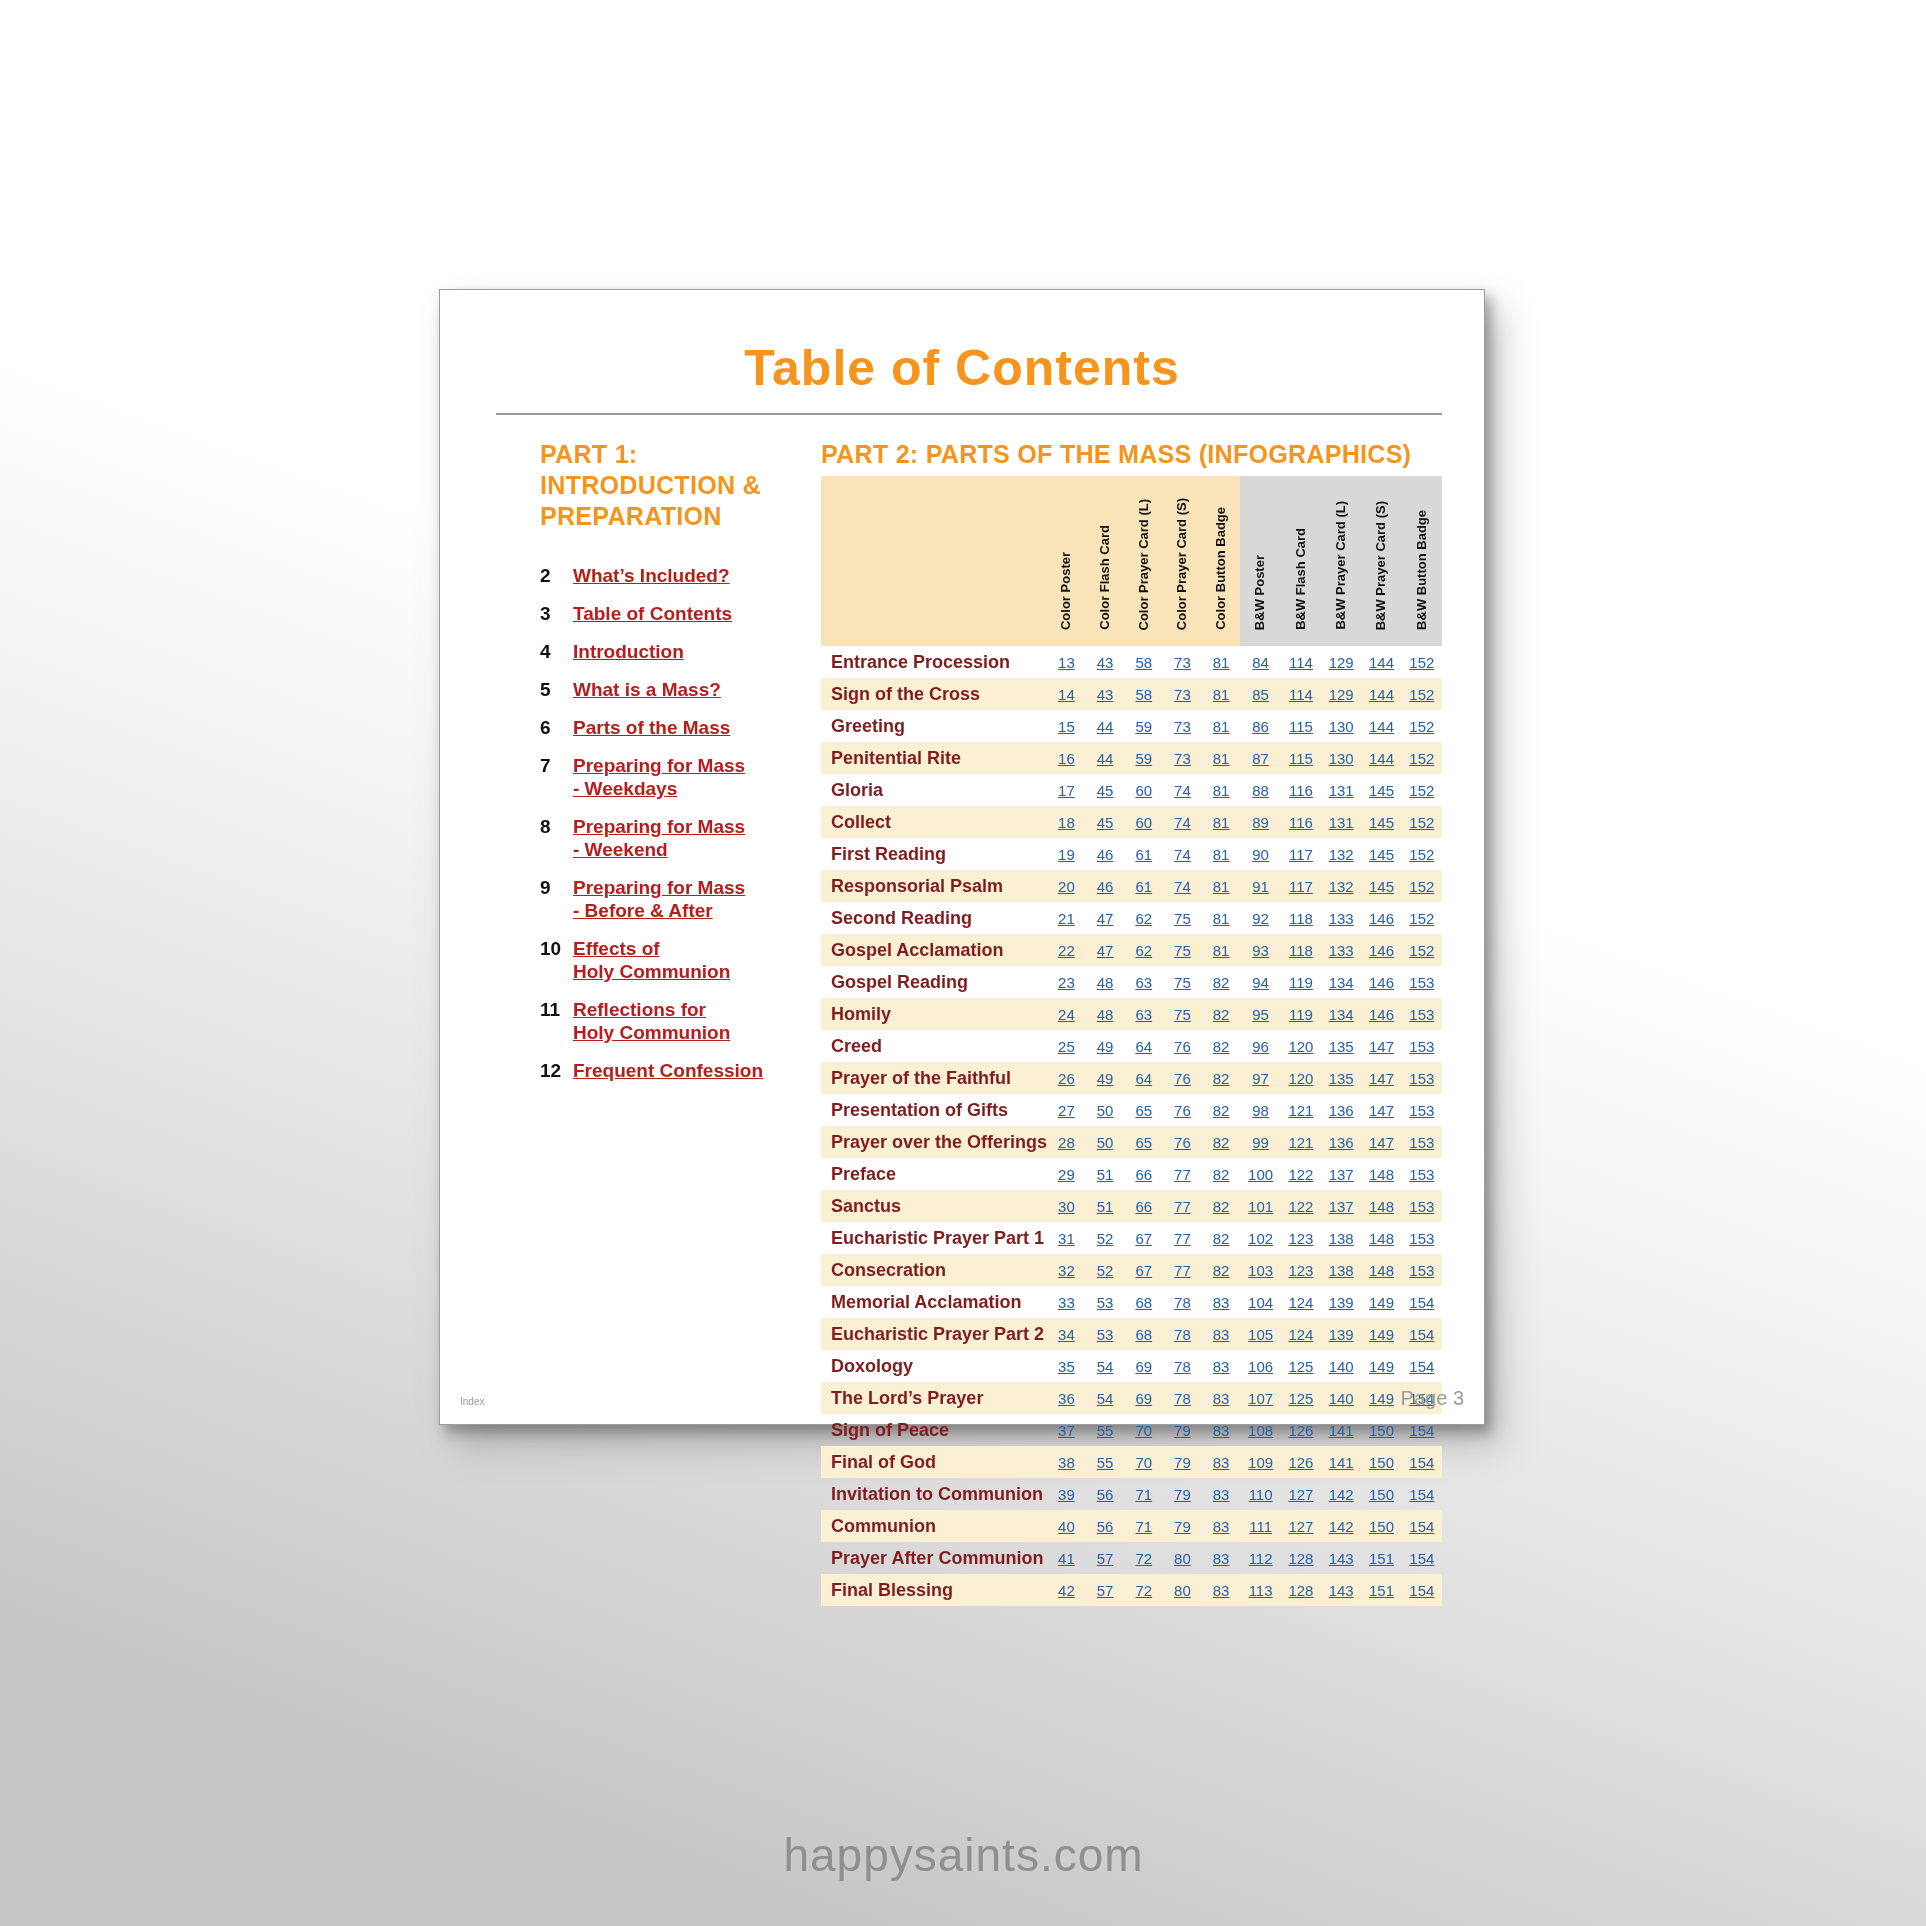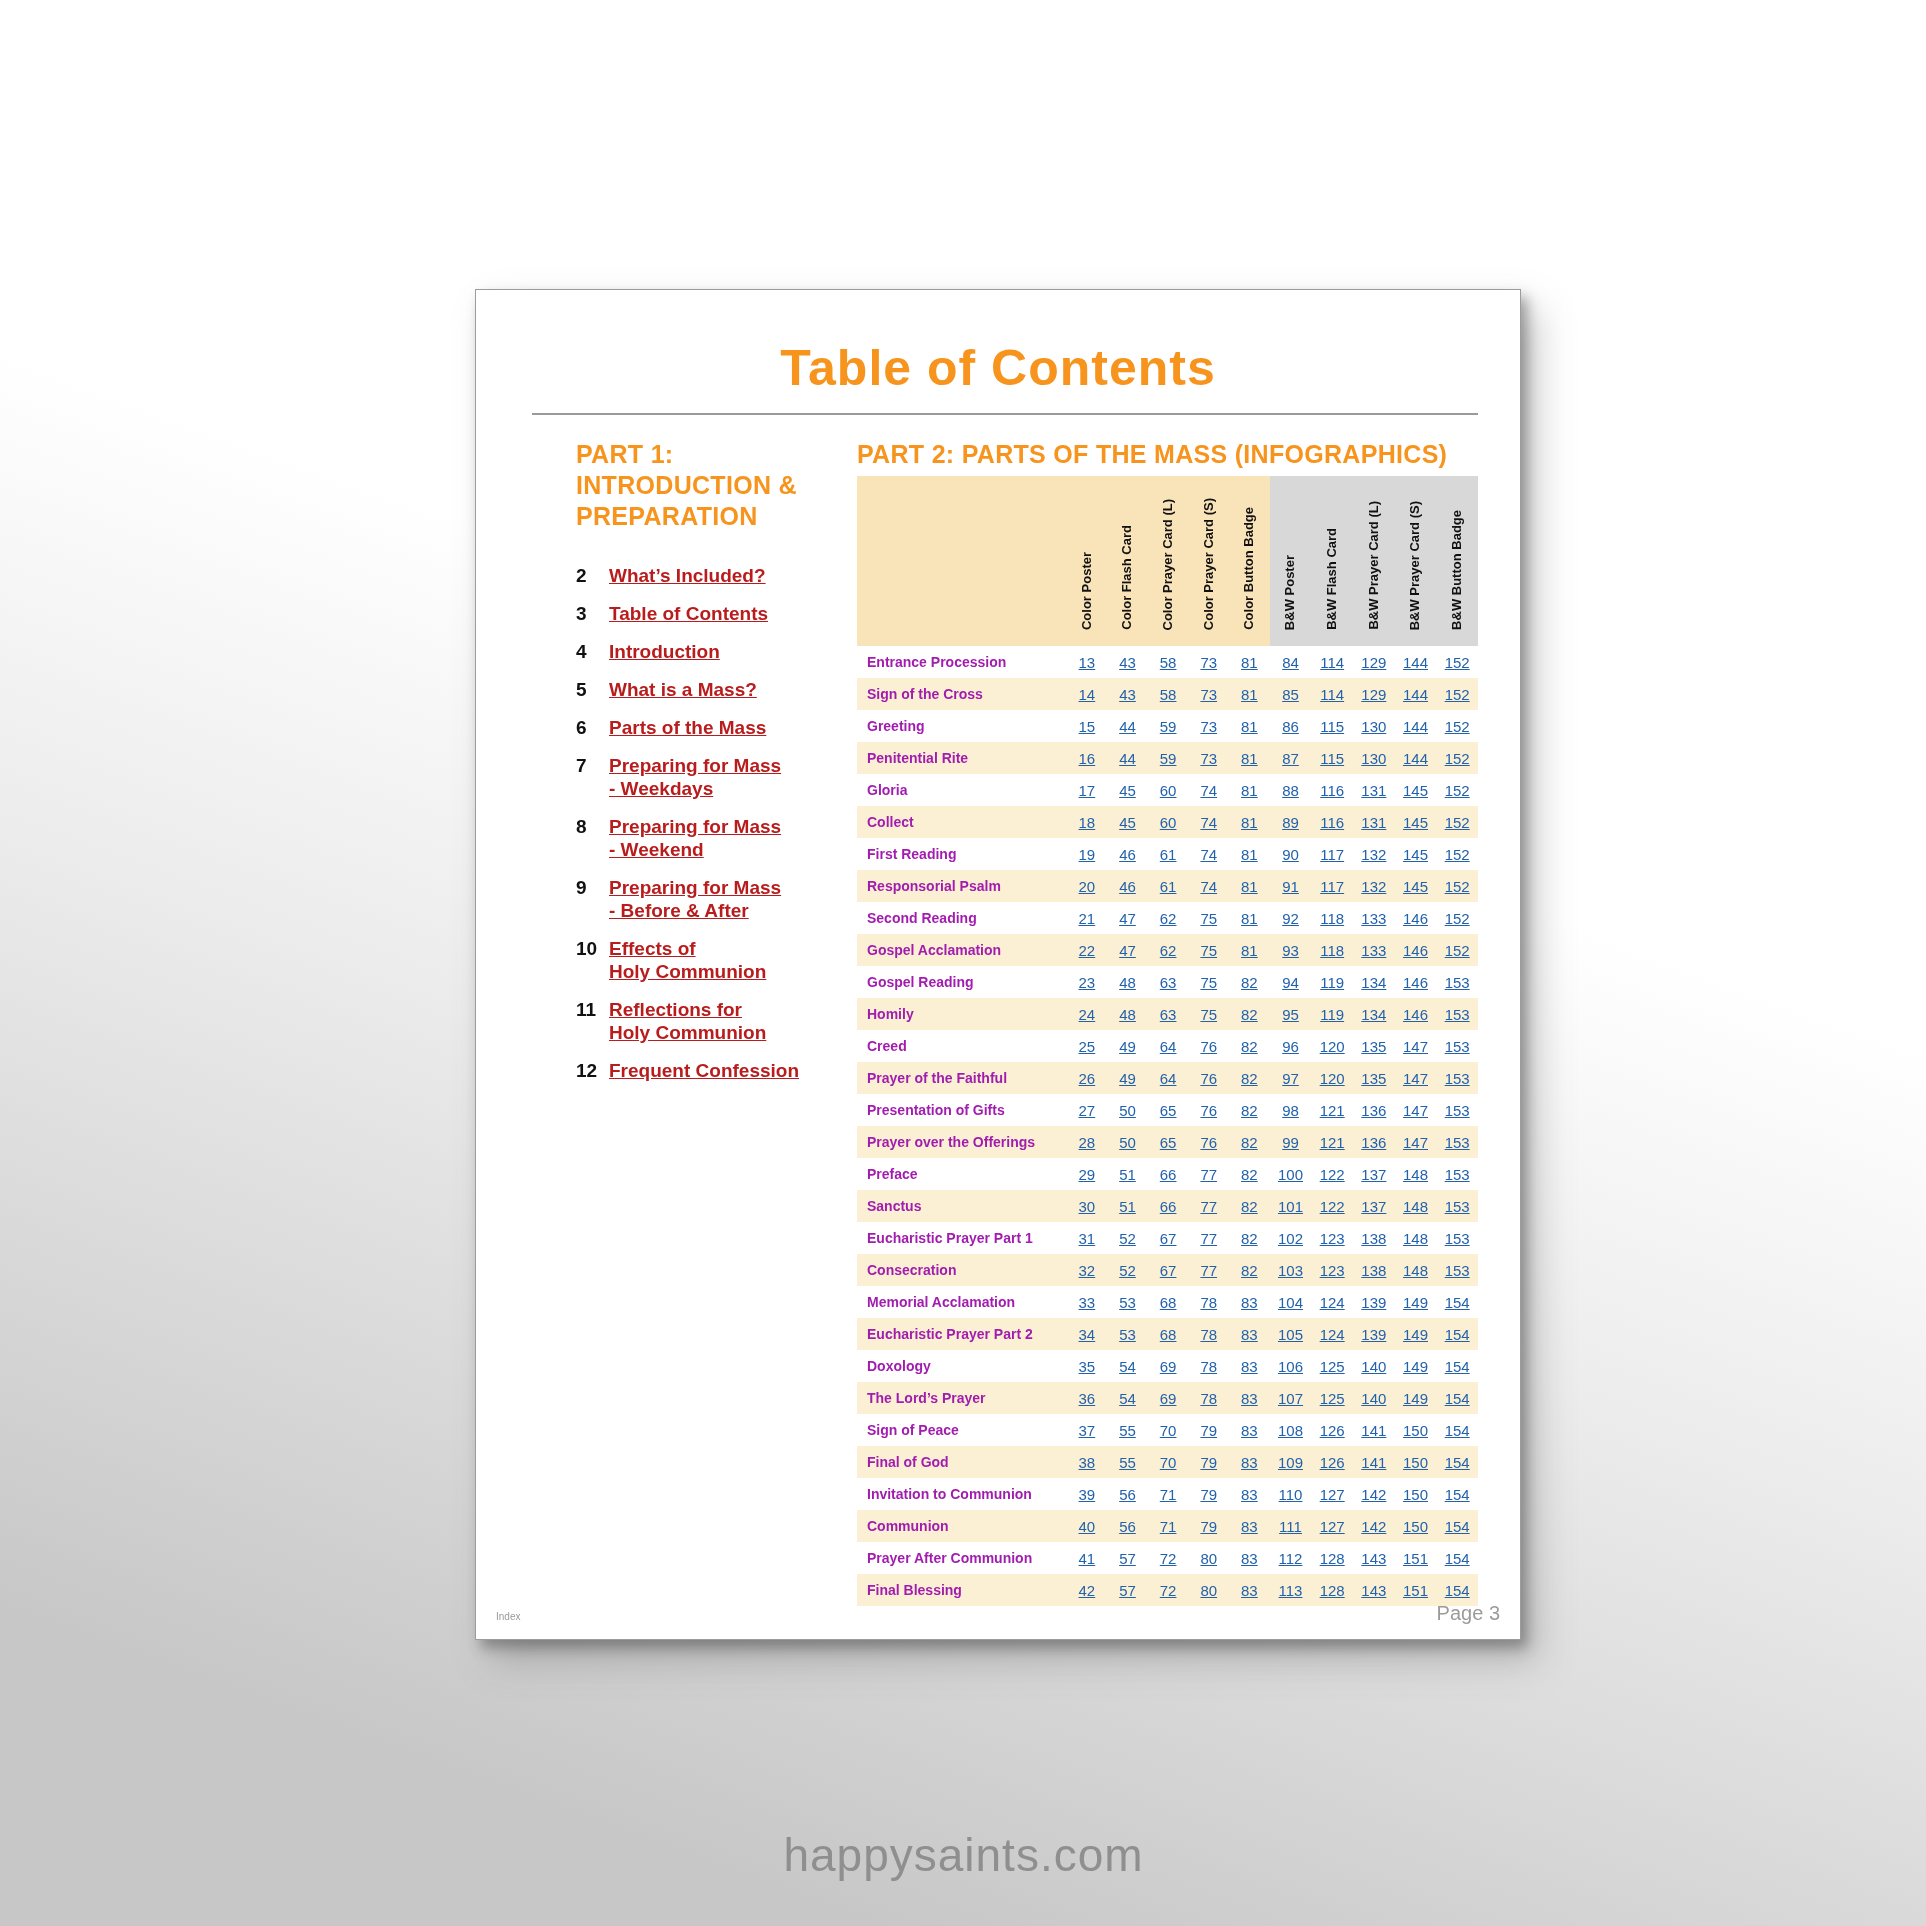--- a/index.html
+++ b/index.html
@@ -2,24 +2,23 @@
 <html><head>
 <meta charset="utf-8">
 <style>
   html,body{margin:0;padding:0;}
   body{
     width:1927px;height:1927px;position:relative;overflow:hidden;
     background:linear-gradient(200deg,#ffffff 40%,#ececec 58%,#c7c7c7 88%);
     font-family:"Liberation Sans",sans-serif;
   }
   .page{
-    position:absolute;left:439px;top:289px;width:1046px;height:1351px;
+    position:absolute;left:439px;top:289px;width:1046px;height:1136px;
     background:#ffffff;border:1px solid #9c9c9c;box-sizing:border-box;
     box-shadow:6px 8px 12px rgba(70,70,70,.45),16px 20px 34px rgba(100,100,100,.35);
-    margin-left:36px;
   }
   .title{
     margin:50px 0 0;text-align:center;font-size:50px;font-weight:800;
     color:#F7941D;letter-spacing:1px;line-height:57px;
   }
   .divider{border:0;border-top:2px solid #9a9a9a;margin:16px 42px 0 56px;}
   .columns{display:flex;padding:24px 42px 0 100px;box-sizing:border-box;}
   .aside{flex:0 0 281px;width:281px;}
   .main{flex:1;}
   .part-heading{
@@ -36,21 +35,21 @@
   thead th{background:#F9E3B9;height:158px;vertical-align:bottom;padding:0 0 12px;}
   thead th.bw{background:#D8D8D8;}
   .vlabel{
     writing-mode:vertical-rl;transform:rotate(180deg);
     font-size:13px;font-weight:700;color:#111111;white-space:nowrap;line-height:1.1;
     display:inline-block;
   }
   tbody tr{height:32px;}
   tbody tr:nth-child(even){background:#FCF0D4;}
   td{padding:0;}
-  td.label{font-size:14px;font-weight:700;color:#a21caf;padding-left:10px;white-space:nowrap;}
+  td.label{font-size:18px;font-weight:700;color:#7f1d1d;padding-left:10px;white-space:nowrap;}
   td.num{text-align:center;font-size:15px;}
   td.num a{color:#2262AC;text-decoration:underline;cursor:pointer;}
   .footer{
     position:absolute;left:20px;right:20px;bottom:14px;
     display:flex;justify-content:space-between;align-items:baseline;color:#9b9b9b;
   }
   .footer .f-left{font-size:10px;}
   .footer .f-right{font-size:20px;}
   .watermark{
     position:absolute;top:1828px;left:0;width:100%;text-align:center;

